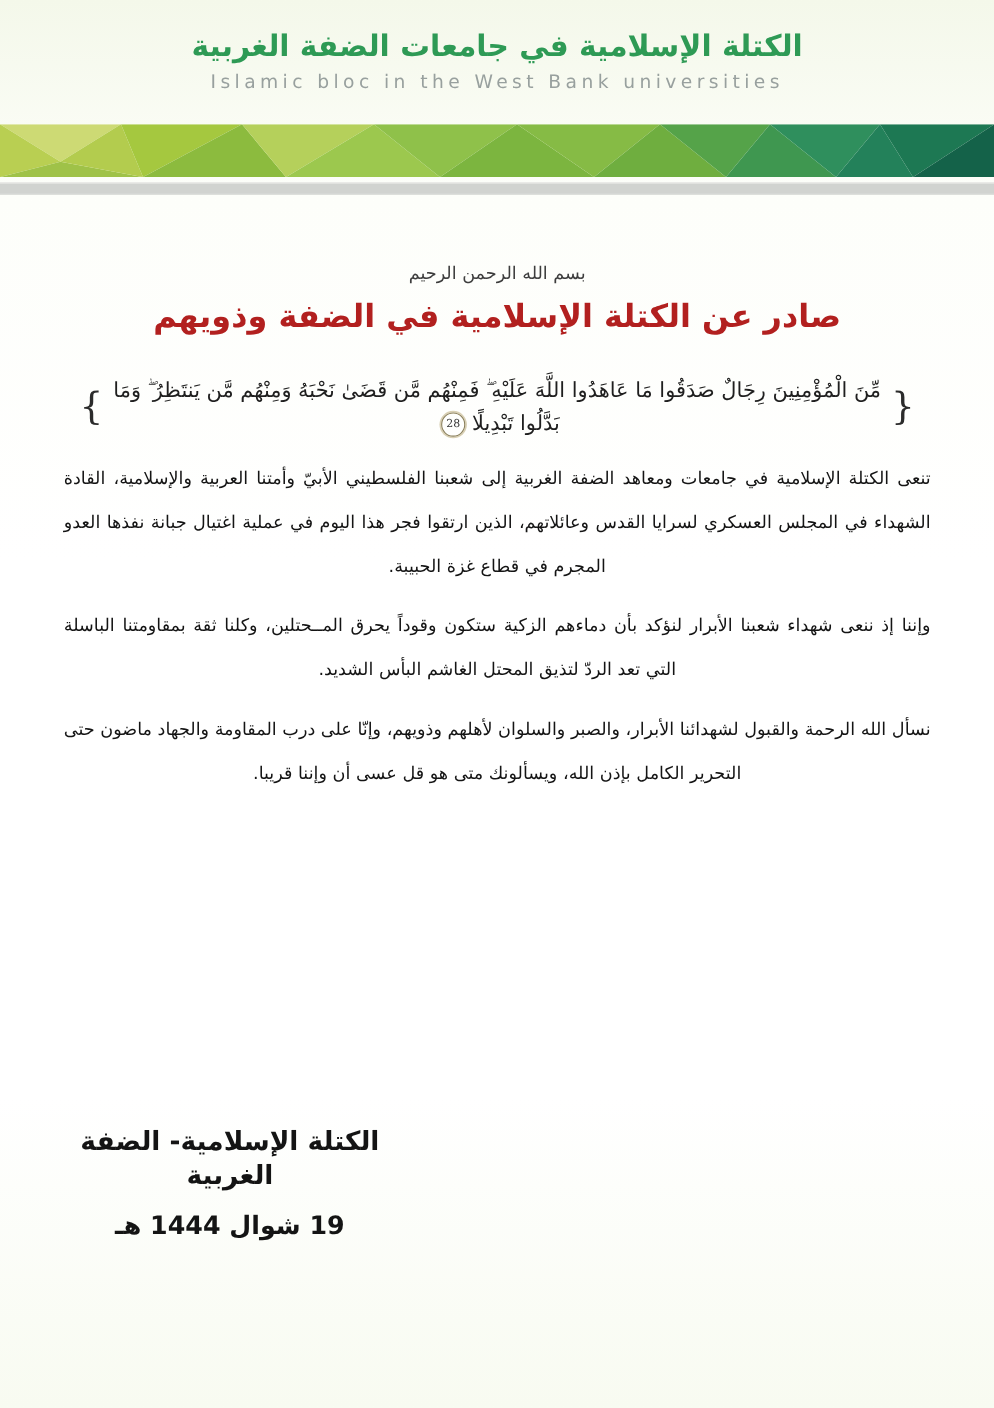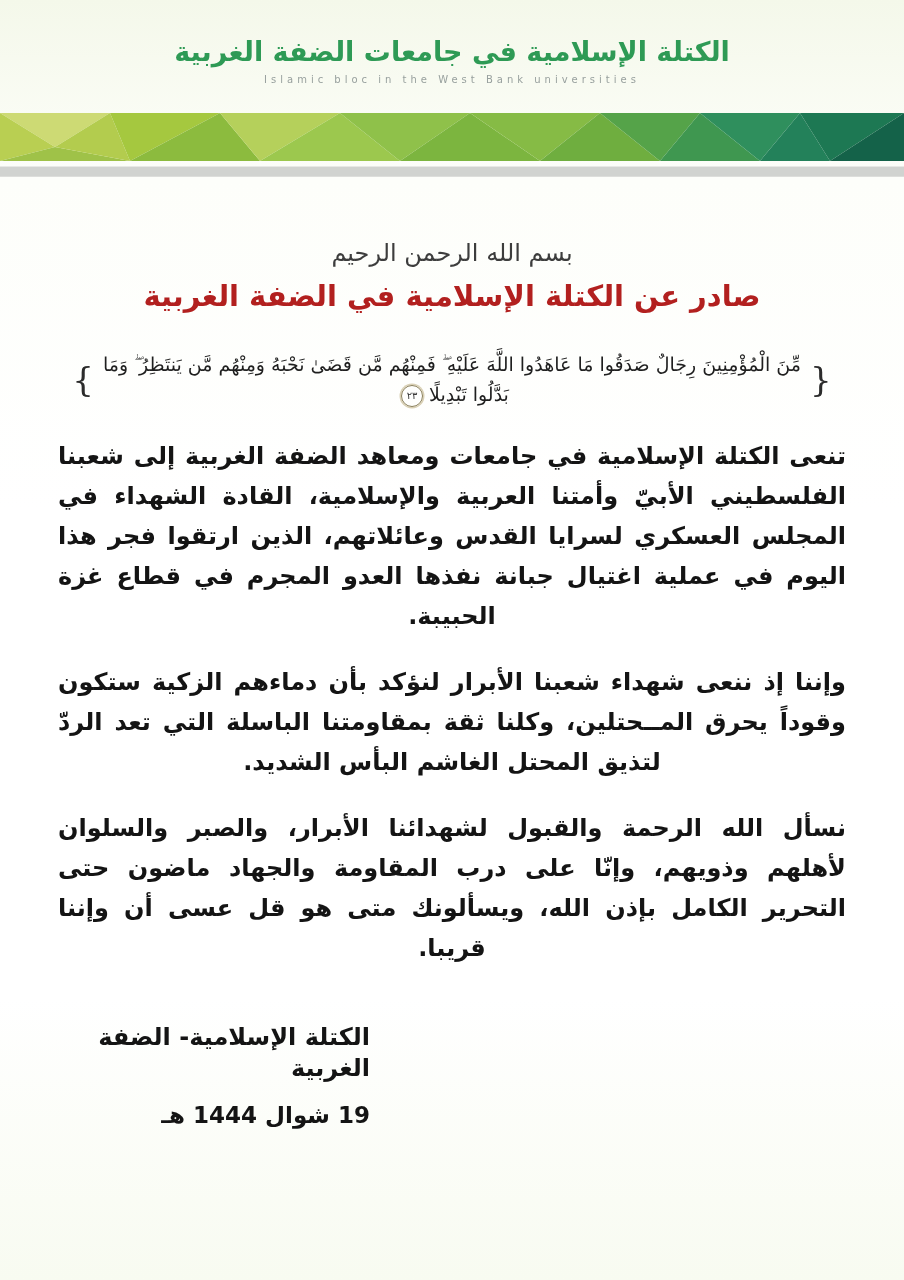--- a/index.html
+++ b/index.html
@@ -20,41 +20,41 @@
     display:flex;flex-direction:column;justify-content:flex-end;align-items:center;
     padding-bottom:28px;box-sizing:border-box;
   }
   .org-title{
     font-size:27px;font-weight:700;
     color:#2e9a55;
     direction:rtl;
   }
   .org-subtitle{
     margin-top:7px;
-    font-size:10px;
+    font-size:17px;
     letter-spacing:4px;
     color:#98a09e;
     font-weight:400;
   }
   
   .banner{height:48px;line-height:0;}
   .banner svg{display:block;width:100%;height:48px;}
   .gray-rule{
     height:9px;
     margin-top:5px;
     background:#d1d3d0;
     border-top:1px solid #e8e9e6;
     border-bottom:1px solid #dddedb;
   }
   
   .content{padding:0 58px;}
   .basmala{
     margin:62px 0 0;
     text-align:center;
-    font-size:24px;
+    font-size:16px;
     font-weight:400;
     color:#3d3d3d;
     direction:rtl;
   }
   .title{
     margin:40px 0 0;
     text-align:center;
     font-size:37px;
     font-weight:700;
     color:#b2201f;
@@ -91,35 +91,35 @@
     font-size:10px;text-align:center;
     border:1px solid #8a7f5a;
     border-radius:50%;
     box-shadow:0 0 0 1.5px #d9d0b4;
     margin:0 6px;
     vertical-align:middle;
     color:#333;
   }
   .para{
     direction:rtl;
-    margin:26px 0 0;
-    font-size:24px;
-    font-weight:700;
+    margin:14px 0 0;
+    font-size:16px;
+    font-weight:400;
     color:#141414;
     line-height:40px;
     text-align:justify;
     text-align-last:center;
   }
   
   .signature{
     direction:rtl;
     position:absolute;
     left:48px;top:1022px;
     width:322px;
-    text-align:right;
+    text-align:center;
     font-weight:700;
     color:#141414;
   }
   .sig-org{font-size:24px;line-height:1.3;}
   .sig-date{font-size:23px;margin-top:18px;}
 </style>
 </head>
 <body>
 
 <div class="page">
@@ -149,25 +149,25 @@
       <polygon points="800,0 760,48 830,48" fill="#23815a"></polygon>
       <polygon points="800,0 904,0 830,48" fill="#1d7853"></polygon>
       <polygon points="904,0 830,48 904,48" fill="#146249"></polygon>
     </svg>
   </div>
   <div class="gray-rule"></div>
 
   <main class="content">
     <p class="basmala">بسم الله الرحمن الرحيم</p>
 
-    <h2 class="subtitle">صادر عن الكتلة الإسلامية في الضفة الغربية</h2>
+    <h2 class="subtitle">صادر عن الكتلة الإسلامية في الضفة وذويهم</h2>
 
     <div class="verse">
       <span class="brace">{</span>
-      <span class="verse-text"><span>مِّنَ الْمُؤْمِنِينَ رِجَالٌ صَدَقُوا مَا عَاهَدُوا اللَّهَ عَلَيْهِ ۖ فَمِنْهُم مَّن قَضَىٰ نَحْبَهُ وَمِنْهُم مَّن يَنتَظِرُ ۖ وَمَا بَدَّلُوا تَبْدِيلًا</span><span class="ayah-num">٢٣</span></span>
+      <span class="verse-text"><span>مِّنَ الْمُؤْمِنِينَ رِجَالٌ صَدَقُوا مَا عَاهَدُوا اللَّهَ عَلَيْهِ ۖ فَمِنْهُم مَّن قَضَىٰ نَحْبَهُ وَمِنْهُم مَّن يَنتَظِرُ ۖ وَمَا بَدَّلُوا تَبْدِيلًا</span><span class="ayah-num">28</span></span>
       <span class="brace">}</span>
     </div>
 
     <p class="para">تنعى الكتلة الإسلامية في جامعات ومعاهد الضفة الغربية إلى شعبنا الفلسطيني الأبيّ وأمتنا العربية والإسلامية، القادة الشهداء في المجلس العسكري لسرايا القدس وعائلاتهم، الذين ارتقوا فجر هذا اليوم في عملية اغتيال جبانة نفذها العدو المجرم في قطاع غزة الحبيبة.</p>
     <p class="para">وإننا إذ ننعى شهداء شعبنا الأبرار لنؤكد بأن دماءهم الزكية ستكون وقوداً يحرق المــحتلين، وكلنا ثقة بمقاومتنا الباسلة التي تعد الردّ لتذيق المحتل الغاشم البأس الشديد.</p>
     <p class="para">نسأل الله الرحمة والقبول لشهدائنا الأبرار، والصبر والسلوان لأهلهم وذويهم، وإنّا على درب المقاومة والجهاد ماضون حتى التحرير الكامل بإذن الله، ويسألونك متى هو قل عسى أن وإننا قريبا.</p>
   </main>
 
   <footer class="signature">
     <div class="sig-org">الكتلة الإسلامية- الضفة الغربية</div>

